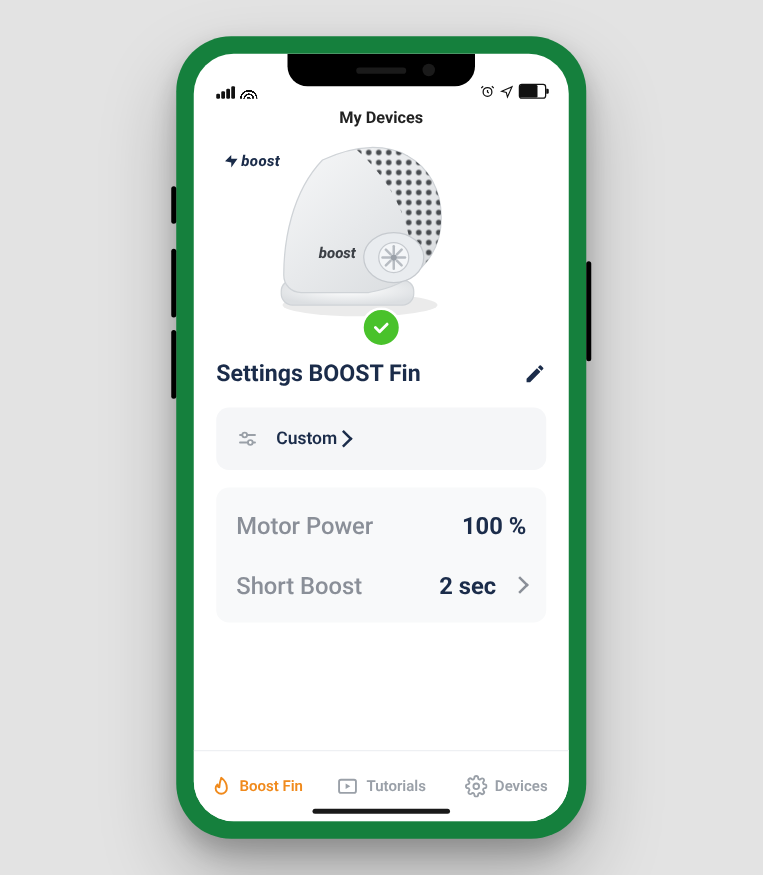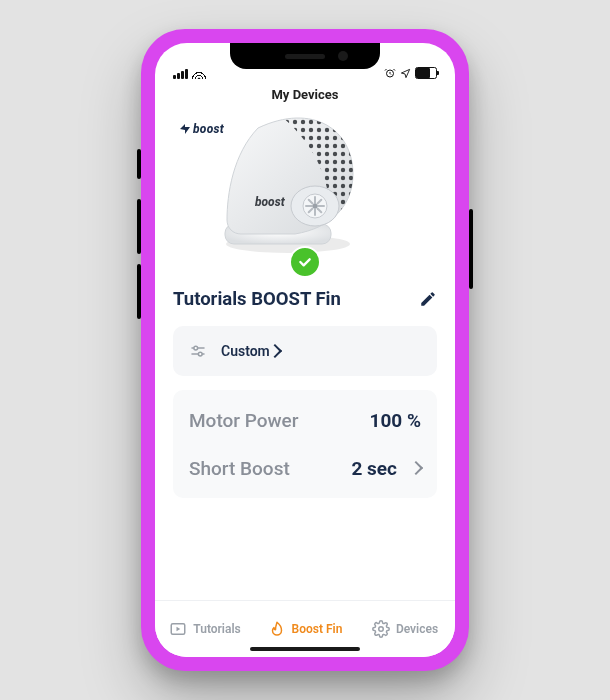--- a/index.html
+++ b/index.html
@@ -1,18 +1,18 @@
 <!DOCTYPE html>
 <html><head>
 <meta charset="utf-8">
 <style>
   html,body{margin:0;padding:0;width:610px;height:700px;background:#E3E3E3;font-family:-apple-system,BlinkMacSystemFont,'Segoe UI',Roboto,Helvetica,Arial,sans-serif;overflow:hidden}
   .stage{width:610px;height:700px;display:flex;align-items:center;justify-content:center}
   
-  .phone{position:relative;width:300px;height:614px;background:#d946ef;border-radius:44px;padding:14px;box-shadow:0 30px 60px rgba(0,0,0,.25),0 10px 20px rgba(0,0,0,.2)}
+  .phone{position:relative;width:300px;height:614px;background:#15803d;border-radius:44px;padding:14px;box-shadow:0 30px 60px rgba(0,0,0,.25),0 10px 20px rgba(0,0,0,.2)}
   .side-btn{position:absolute;background:#000;border-radius:3px}
   .side-btn.s1{left:-4px;top:120px;width:4px;height:30px}
   .side-btn.s2{left:-4px;top:170px;width:4px;height:55px}
   .side-btn.s3{left:-4px;top:235px;width:4px;height:55px}
   .side-btn.s4{right:-4px;top:180px;width:4px;height:80px}
   .screen{position:relative;width:100%;height:100%;background:#fff;border-radius:32px;overflow:hidden}
   .notch{position:absolute;top:0;left:50%;transform:translateX(-50%);width:150px;height:26px;background:#000;border-bottom-left-radius:16px;border-bottom-right-radius:16px;z-index:20;display:flex;align-items:center;justify-content:center;gap:30px}
   .speaker{width:40px;height:5px;background:#1a1a1a;border-radius:3px}
   .cam{width:10px;height:10px;border-radius:50%;background:#1a1a1a;position:absolute;right:32px;top:8px}
   
@@ -162,21 +162,21 @@
           </div>
 
           <div class="check">
             <svg width="16" height="16" viewBox="0 0 24 24" fill="none" stroke="#fff" stroke-width="3.5" stroke-linecap="round" stroke-linejoin="round">
                 <polyline points="5 12 10 17 19 8"></polyline>
               </svg>
           </div>
         </div>
 
         <div class="title-row">
-          <div class="title">Tutorials BOOST Fin</div>
+          <div class="title">Settings BOOST Fin</div>
           <span class="edit">
             <svg width="18" height="18" viewBox="0 0 24 24" fill="#1b2c4a">
                 <path d="M3 17.25V21h3.75L17.81 9.94l-3.75-3.75L3 17.25zM20.71 7.04a1 1 0 0 0 0-1.41l-2.34-2.34a1 1 0 0 0-1.41 0l-1.83 1.83 3.75 3.75 1.83-1.83z"></path>
               </svg>
           </span>
         </div>
 
         <div class="mode">
           <div class="mode-left">
             <span class="mode-ico">
@@ -203,37 +203,37 @@
             <span class="lbl">Short Boost</span>
             <span class="val">
                 <span>2 sec</span>
                 <span class="chev"></span>
               </span>
           </div>
         </div>
       </div>
 
       <div class="tabbar">
+        <div class="tab active">
+          <span class="tab-ico">
+            <svg width="18" height="18" viewBox="0 0 24 24" fill="none" stroke="#F08A1C" stroke-width="2" stroke-linecap="round" stroke-linejoin="round">
+              <path d="M12 3c4 3 6 7 6 11a6 6 0 0 1-12 0c0-2 1-3 2-4 0 2 1 3 2 3 0-4 1-7 2-10z"></path>
+            </svg>
+          </span>
+          <span>Boost Fin</span>
+        </div>
         <div class="tab">
           <span class="tab-ico">
             <svg width="18" height="18" viewBox="0 0 24 24" fill="none" stroke="#9aa0a8" stroke-width="2" stroke-linecap="round" stroke-linejoin="round">
                 <rect x="3" y="5" width="18" height="14" rx="2"></rect>
                 <polygon points="10 9 15 12 10 15" fill="#9aa0a8" stroke="none"></polygon>
               </svg>
           </span>
           <span>Tutorials</span>
         </div>
-        <div class="tab active">
-          <span class="tab-ico">
-            <svg width="18" height="18" viewBox="0 0 24 24" fill="none" stroke="#F08A1C" stroke-width="2" stroke-linecap="round" stroke-linejoin="round">
-              <path d="M12 3c4 3 6 7 6 11a6 6 0 0 1-12 0c0-2 1-3 2-4 0 2 1 3 2 3 0-4 1-7 2-10z"></path>
-            </svg>
-          </span>
-          <span>Boost Fin</span>
-        </div>
         <div class="tab">
           <span class="tab-ico">
             <svg width="18" height="18" viewBox="0 0 24 24" fill="none" stroke="#9aa0a8" stroke-width="2" stroke-linecap="round" stroke-linejoin="round">
                 <circle cx="12" cy="12" r="3"></circle>
                 <path d="M19.4 15a1.7 1.7 0 0 0 .34 1.87l.06.06a2 2 0 1 1-2.83 2.83l-.06-.06A1.7 1.7 0 0 0 15 19.4a1.7 1.7 0 0 0-1 1.56V21a2 2 0 0 1-4 0v-.09A1.7 1.7 0 0 0 9 19.4a1.7 1.7 0 0 0-1.87.34l-.06.06a2 2 0 1 1-2.83-2.83l.06-.06A1.7 1.7 0 0 0 4.6 15a1.7 1.7 0 0 0-1.56-1H3a2 2 0 0 1 0-4h.09A1.7 1.7 0 0 0 4.6 9a1.7 1.7 0 0 0-.34-1.87l-.06-.06A2 2 0 1 1 7.03 4.24l.06.06A1.7 1.7 0 0 0 9 4.6a1.7 1.7 0 0 0 1-1.56V3a2 2 0 0 1 4 0v.09c0 .67.39 1.27 1 1.51a1.7 1.7 0 0 0 1.87-.34l.06-.06a2 2 0 1 1 2.83 2.83l-.06.06A1.7 1.7 0 0 0 19.4 9c.24.61.84 1 1.51 1H21a2 2 0 0 1 0 4h-.09a1.7 1.7 0 0 0-1.51 1z"></path>
               </svg>
           </span>
           <span>Devices</span>
         </div>
       </div>

